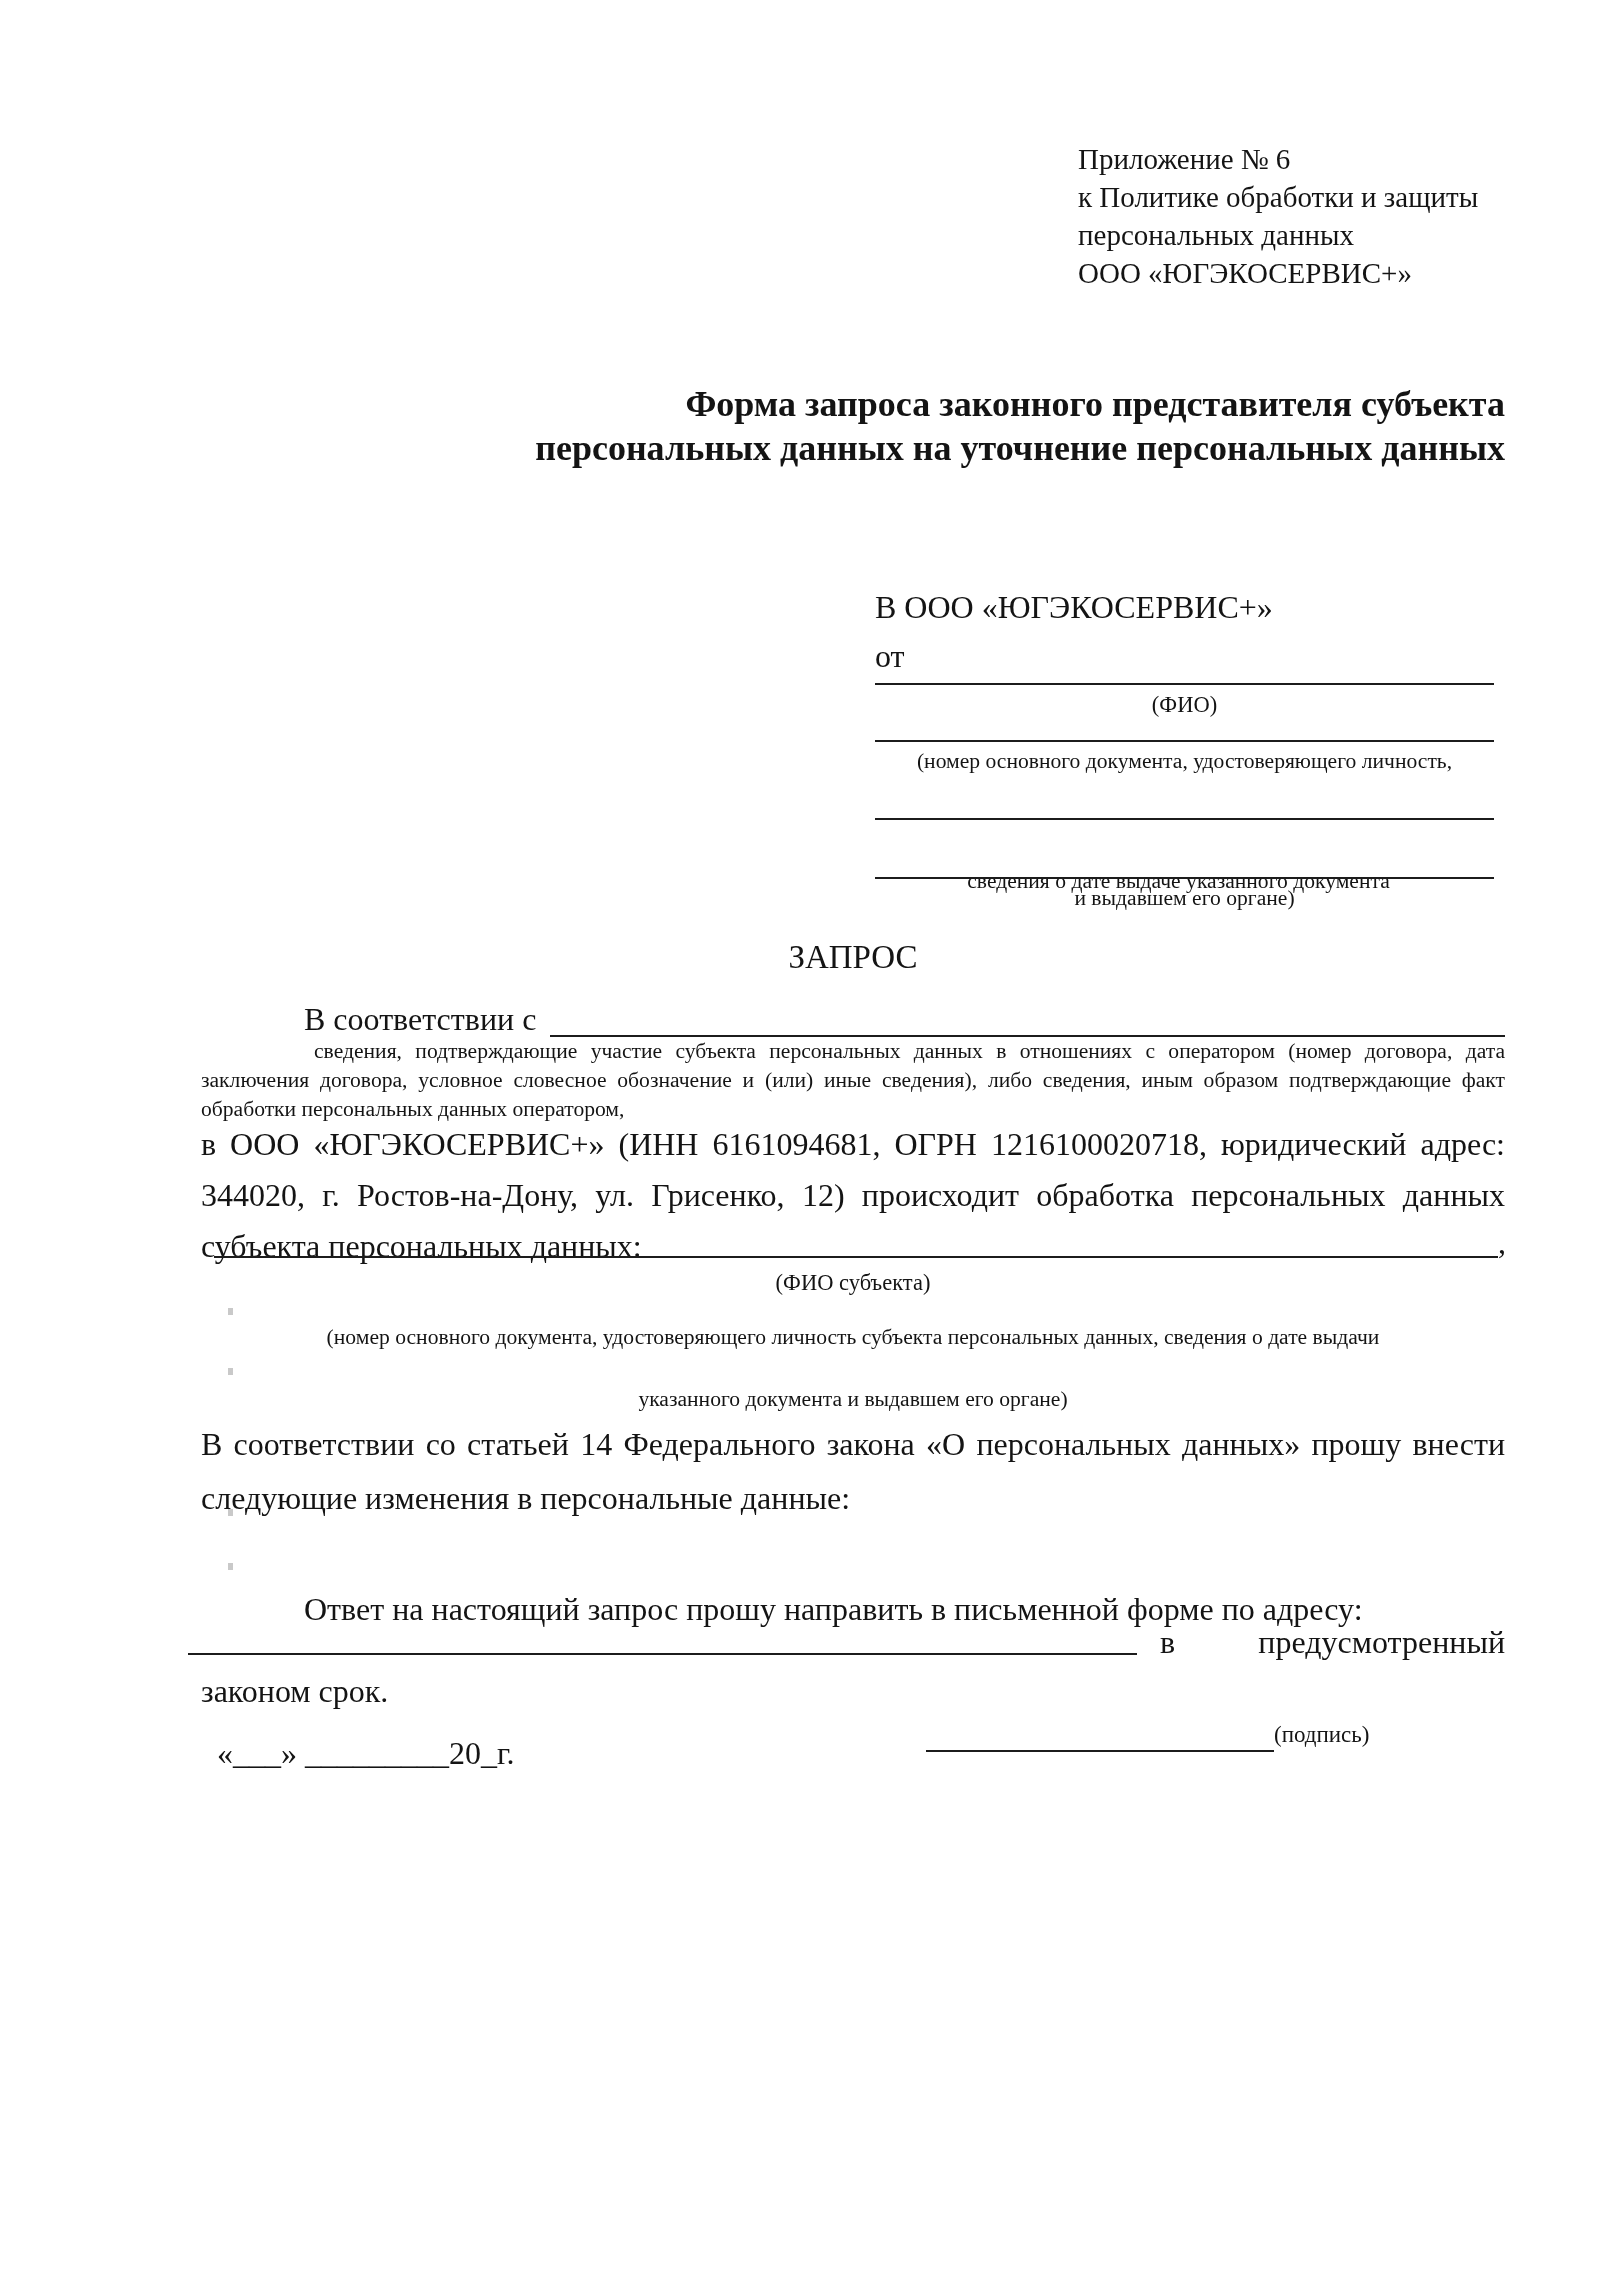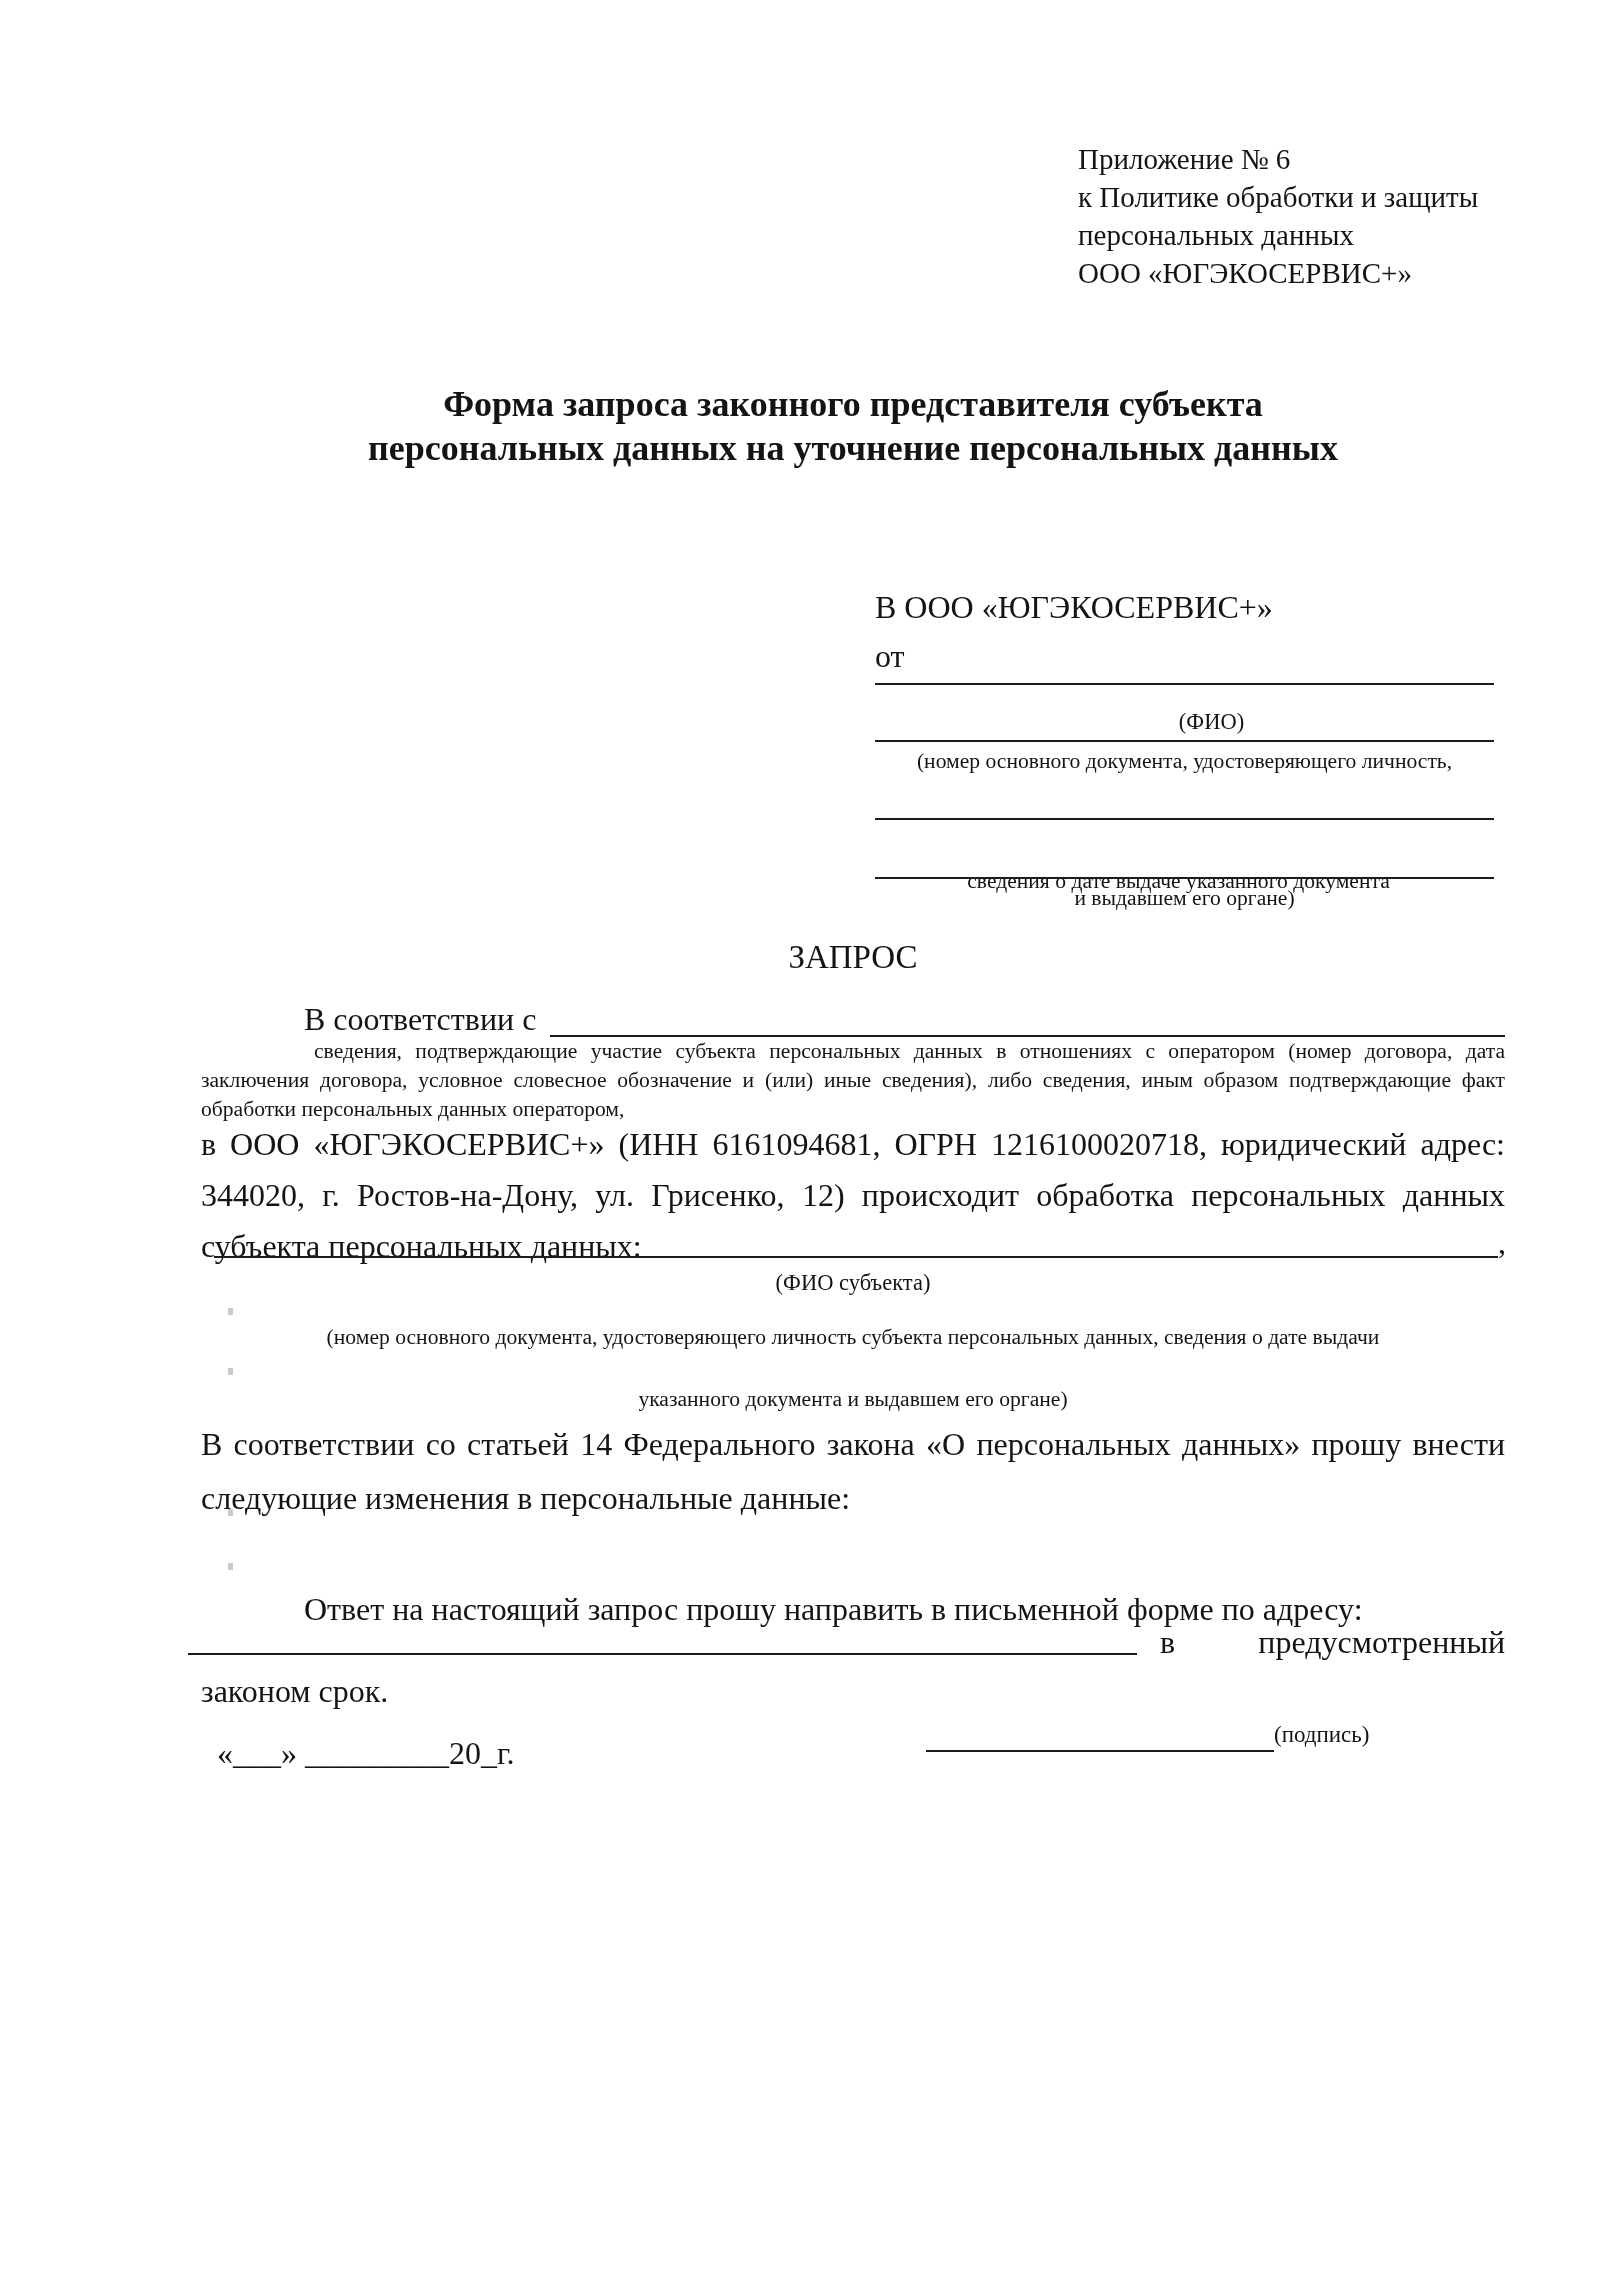--- a/index.html
+++ b/index.html
@@ -14,21 +14,21 @@
   }
   .abs{position:absolute;}
   .body-text{font-size:32px;line-height:51px;}
   .just{text-align:justify;}
   .small{font-size:21.6px;line-height:29px;}
   .cap{font-size:21.6px;text-align:center;}
   .fill{flex:1 1 auto;border-bottom:2.9px solid #1c1c1c;margin-bottom:3.9px;}
   .uline{border-bottom:2.9px solid #1c1c1c;}
   .dot{width:4.9px;height:6.9px;background:#c9c9c9;}
   .hdr{font-size:29px;line-height:38px;}
-  .ttl{font-size:36px;line-height:44px;font-weight:bold;text-align:center;}
+  .ttl{font-size:36px;line-height:44px;font-weight:bold;text-align:right;}
 </style>
 </head>
 <body>
 
 <div class="page">
 
   <div class="abs hdr" style="left:1078px;top:140px;width:451px;">
     <div>Приложение № 6</div>
     <div>к Политике обработки и защиты</div>
     <div>персональных данных</div>
@@ -37,21 +37,21 @@
 
   <div class="abs ttl" style="left:201px;top:382px;width:1304px;">
     <div>Форма запроса законного представителя субъекта</div>
     <div>персональных данных на уточнение персональных данных</div>
   </div>
 
   <div class="abs body-text" style="left:875px;top:582px;width:619px;">В ООО «ЮГЭКОСЕРВИС+»</div>
   <div class="abs body-text" style="left:875px;top:631px;width:619px;">от</div>
 
   <div class="abs uline" style="left:875px;top:683px;width:619px;height:0;"></div>
-  <div class="abs cap" style="left:902px;top:692px;width:619px;font-size:22.5px;margin-top:17px;">(ФИО)</div>
+  <div class="abs cap" style="left:875px;top:692px;width:619px;font-size:22.5px;">(ФИО)</div>
 
   <div class="abs uline" style="left:875px;top:740px;width:619px;height:0;"></div>
   <div class="abs cap" style="left:875px;top:749px;width:619px;">(номер основного документа, удостоверяющего личность,</div>
 
   <div class="abs uline" style="left:875px;top:818px;width:619px;height:0;"></div>
   <div class="abs cap" style="left:869px;top:827px;width:619px;margin-top:42px;">сведения о дате выдаче указанного документа</div>
 
   <div class="abs uline" style="left:875px;top:877px;width:619px;height:0;"></div>
   <div class="abs cap" style="left:875px;top:886px;width:619px;">и выдавшем его органе)</div>
 

